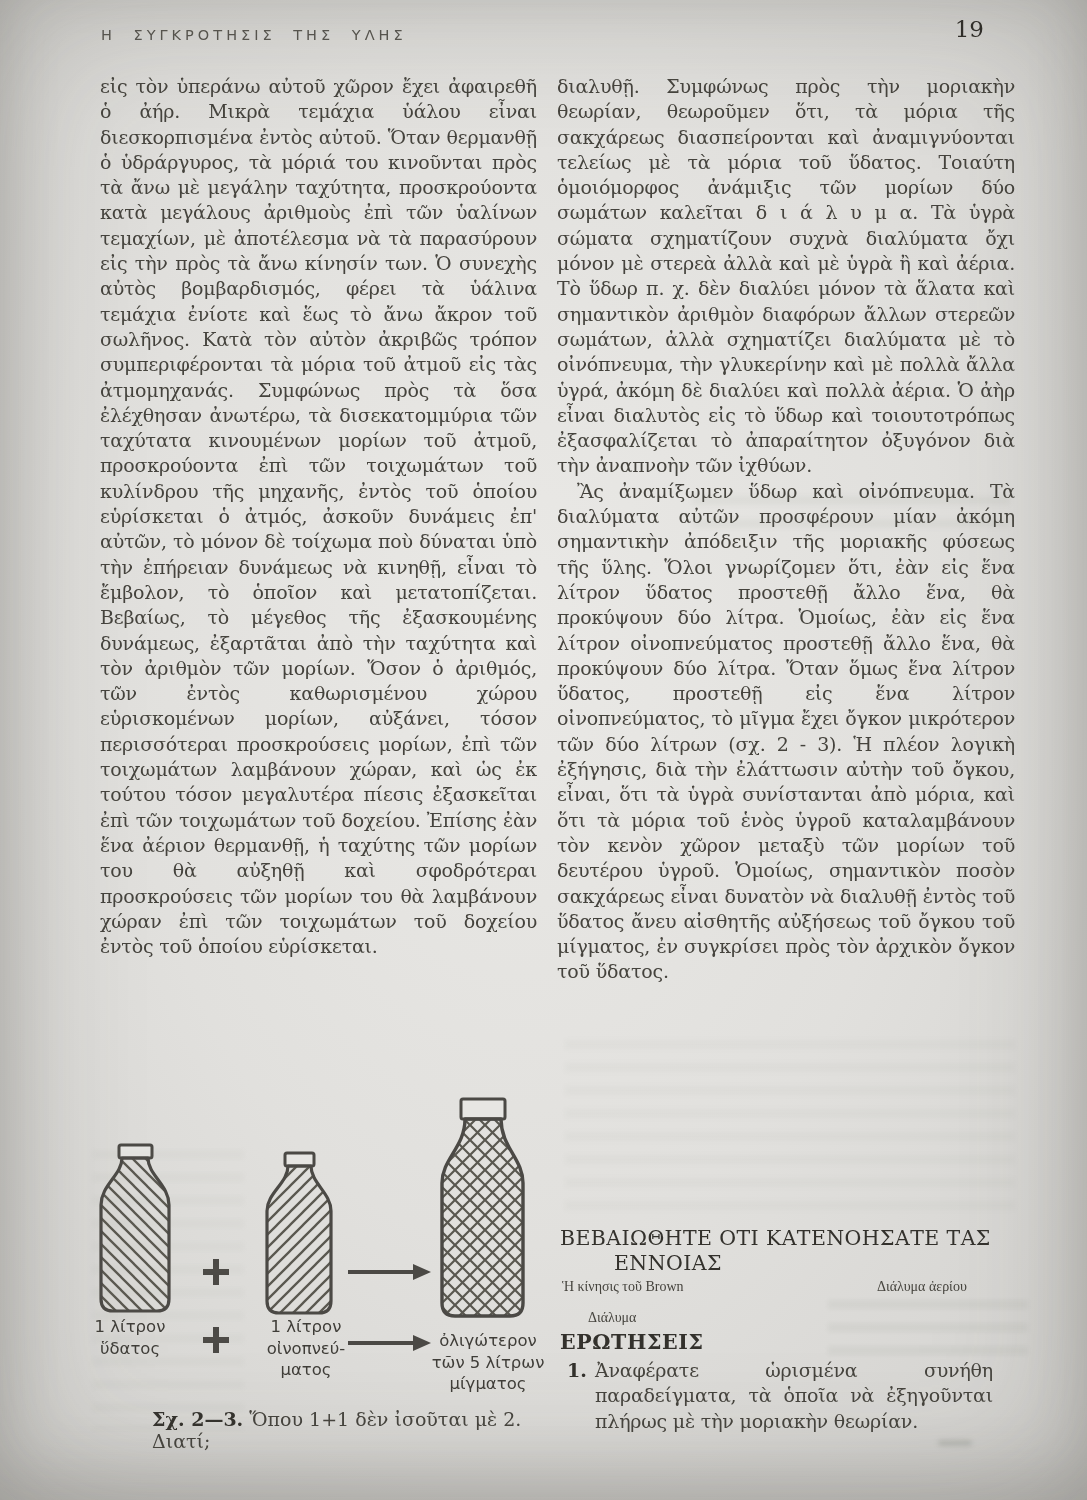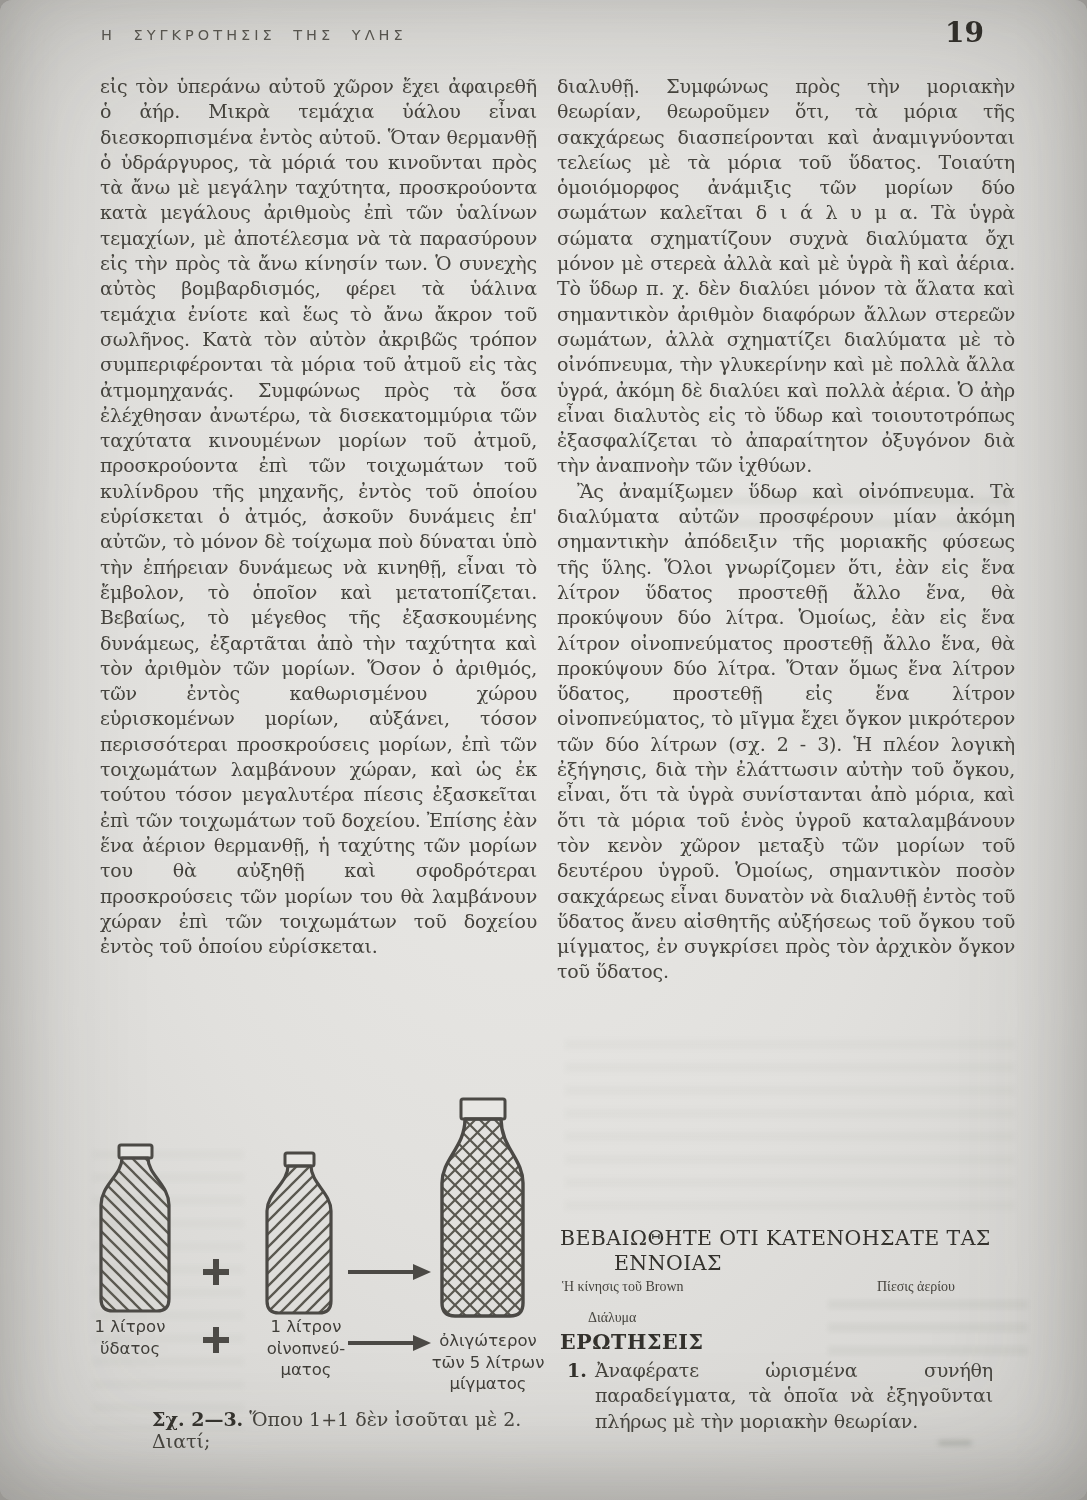--- a/index.html
+++ b/index.html
@@ -3,30 +3,29 @@
 <meta charset="utf-8">
 <style>
   html,body { margin:0; padding:0; background:#9a9894; }
   .page {
     position:relative; width:1087px; height:1500px; margin:0 auto;
     background: radial-gradient(ellipse at 48% 42%, #eae9e6 0%, #e1e0dd 50%, #d2d1ce 100%);
     box-shadow: inset 0 0 140px rgba(70,68,60,0.28), inset 0 -25px 60px rgba(70,68,60,0.18);
     font-family:"DejaVu Serif", serif;
     color:#45433d;
     overflow:hidden;
-    border-radius:12px;
   }
   .running-title {
     position:absolute; left:101px; top:27px;
     font-family:"DejaVu Sans", sans-serif;
     font-size:14.5px; letter-spacing:4px; word-spacing:9px; color:#56544e;
   }
   .page-number {
     position:absolute; right:103px; top:16px;
-    font-size:28px; font-weight:bold; color:#302e29;
+    font-size:23px; font-weight:normal; color:#302e29;
   }
   .body-text {
     font-size:19px; line-height:25.3px; text-align:justify;
     letter-spacing:-0.2px; margin:0;
   }
   .lc-p1 { position:absolute; left:100px; top:74px; width:437px; height:940px; overflow:hidden; }
   .solutions { position:absolute; left:100px; top:1020px; width:437px; height:58px; overflow:hidden; }
   .lead-word { letter-spacing:0.5px; }
   .rc-text { position:absolute; left:557px; top:74px; width:458px; height:1145px; overflow:hidden; }
   .indent { text-indent:20px; }
@@ -92,21 +91,21 @@
   </div>
 
   <div class="rc-text">
     <p class="body-text">διαλυθῇ. Συμφώνως πρὸς τὴν μοριακὴν θεωρίαν, θεωροῦμεν ὅτι, τὰ μόρια τῆς σακχάρεως διασπείρονται καὶ ἀναμιγνύονται τελείως μὲ τὰ μόρια τοῦ ὕδατος. Τοιαύτη ὁμοιόμορφος ἀνάμιξις τῶν μορίων δύο σωμάτων καλεῖται δ ι ά λ υ μ α. Τὰ ὑγρὰ σώματα σχηματίζουν συχνὰ διαλύματα ὄχι μόνον μὲ στερεὰ ἀλλὰ καὶ μὲ ὑγρὰ ἢ καὶ ἀέρια. Τὸ ὕδωρ π. χ. δὲν διαλύει μόνον τὰ ἅλατα καὶ σημαντικὸν ἀριθμὸν διαφόρων ἄλλων στερεῶν σωμάτων, ἀλλὰ σχηματίζει διαλύματα μὲ τὸ οἰνόπνευμα, τὴν γλυκερίνην καὶ μὲ πολλὰ ἄλλα ὑγρά, ἀκόμη δὲ διαλύει καὶ πολλὰ ἀέρια. Ὁ ἀὴρ εἶναι διαλυτὸς εἰς τὸ ὕδωρ καὶ τοιουτοτρόπως ἐξασφαλίζεται τὸ ἀπαραίτητον ὀξυγόνον διὰ τὴν ἀναπνοὴν τῶν ἰχθύων.</p>
     <p class="body-text indent">Ἂς ἀναμίξωμεν ὕδωρ καὶ οἰνόπνευμα. Τὰ διαλύματα αὐτῶν προσφέρουν μίαν ἀκόμη σημαντικὴν ἀπόδειξιν τῆς μοριακῆς φύσεως τῆς ὕλης. Ὅλοι γνωρίζομεν ὅτι, ἐὰν εἰς ἕνα λίτρον ὕδατος προστεθῇ ἄλλο ἕνα, θὰ προκύψουν δύο λίτρα. Ὁμοίως, ἐὰν εἰς ἕνα λίτρον οἰνοπνεύματος προστεθῇ ἄλλο ἕνα, θὰ προκύψουν δύο λίτρα. Ὅταν ὅμως ἕνα λίτρον ὕδατος, προστεθῇ εἰς ἕνα λίτρον οἰνοπνεύματος, τὸ μῖγμα ἔχει ὄγκον μικρότερον τῶν δύο λίτρων (σχ. 2 - 3). Ἡ πλέον λογικὴ ἐξήγησις, διὰ τὴν ἐλάττωσιν αὐτὴν τοῦ ὄγκου, εἶναι, ὅτι τὰ ὑγρὰ συνίστανται ἀπὸ μόρια, καὶ ὅτι τὰ μόρια τοῦ ἑνὸς ὑγροῦ καταλαμβάνουν τὸν κενὸν χῶρον μεταξὺ τῶν μορίων τοῦ δευτέρου ὑγροῦ. Ὁμοίως, σημαντικὸν ποσὸν σακχάρεως εἶναι δυνατὸν νὰ διαλυθῇ ἐντὸς τοῦ ὕδατος ἄνευ αἰσθητῆς αὐξήσεως τοῦ ὄγκου τοῦ μίγματος, ἐν συγκρίσει πρὸς τὸν ἀρχικὸν ὄγκον τοῦ ὕδατος.</p>
   </div>
 
   <div class="concepts-heading">ΒΕΒΑΙΩΘΗΤΕ ΟΤΙ ΚΑΤΕΝΟΗΣΑΤΕ ΤΑΣ
 ΕΝΝΟΙΑΣ</div>
   <div class="concept-item concept-0">Ἡ κίνησις τοῦ Brown</div>
-  <div class="concept-item concept-1">Πίεσις ἀερίου</div>
+  <div class="concept-item concept-1">Διάλυμα ἀερίου</div>
   <div class="concept-item concept-2">Διάλυμα</div>
 
   <div class="questions-heading">ΕΡΩΤΗΣΕΙΣ</div>
   <div class="question-row">
     <span class="question-number">1.</span>
     <p class="body-text question-text">Ἀναφέρατε ὡρισμένα συνήθη παραδείγματα, τὰ ὁποῖα νὰ ἐξηγοῦνται πλήρως μὲ τὴν μοριακὴν θεωρίαν.</p>
   </div>
 
   <svg class="figure-svg" width="450" height="320" viewBox="0 0 450 320" xmlns="http://www.w3.org/2000/svg">
     <defs>

